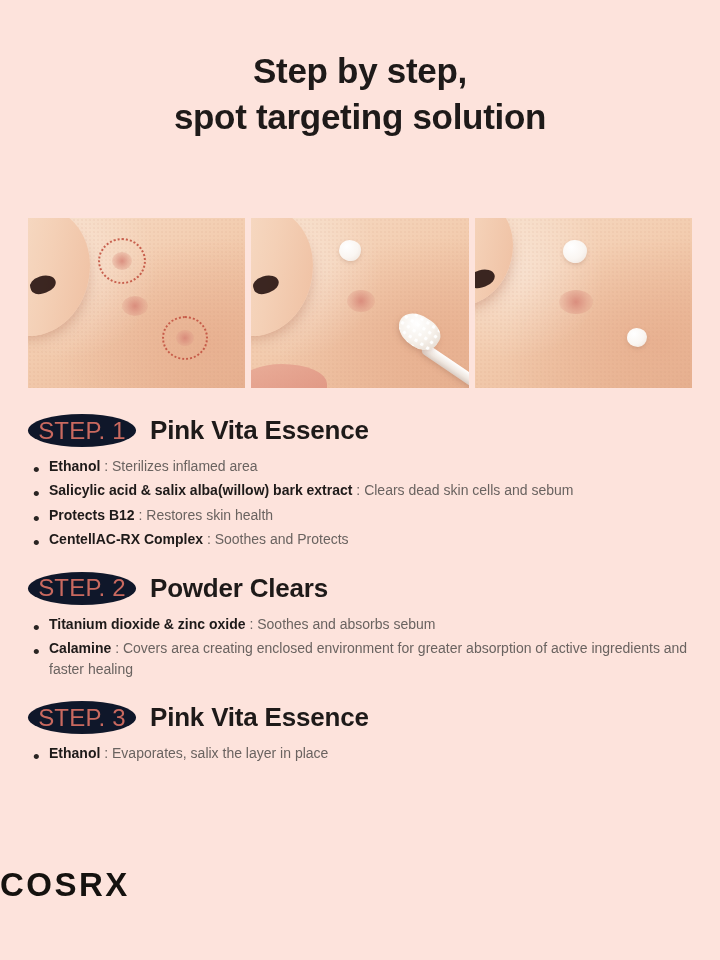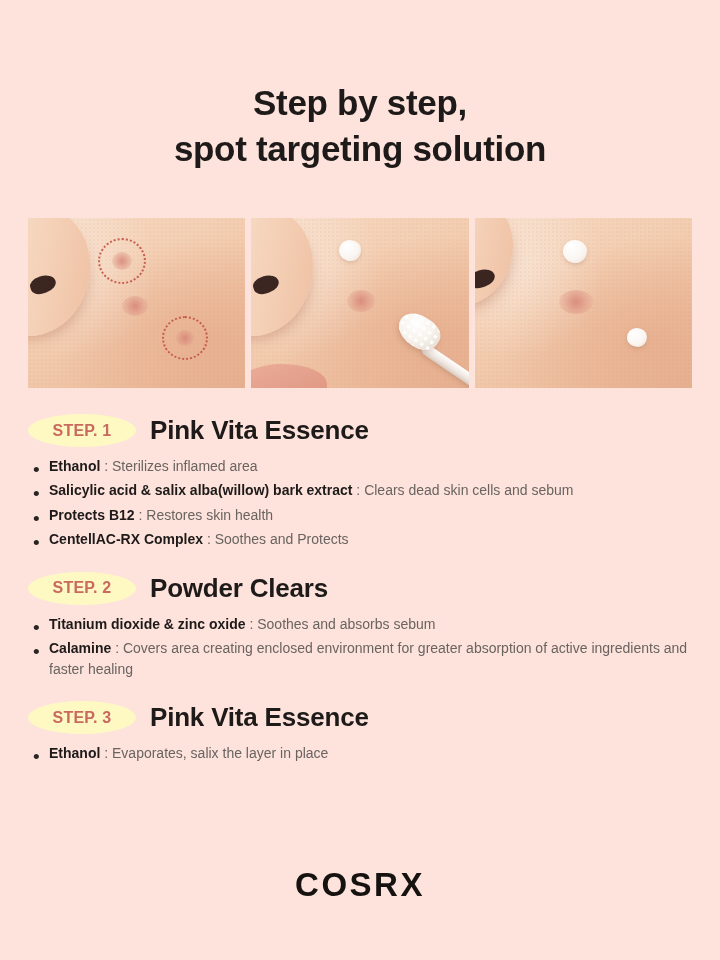--- a/index.html
+++ b/index.html
@@ -11,21 +11,21 @@
     height: 960px;
     background: #FDE3DC;
     font-family: "Liberation Sans", sans-serif;
     overflow: hidden;
     position: relative;
   }
 
   
   .headline {
     text-align: center;
-    padding-top: 80px;
+    padding-top: 48px;
     color: #1E1A19;
     font-weight: bold;
     font-size: 35px;
     line-height: 1.32;
     letter-spacing: -0.3px;
   }
   .headline .ln { display: block; }
 
   
   .photo-strip {
@@ -163,25 +163,25 @@
     gap: 14px;
     margin-bottom: 9px;
   }
   .badge {
     position: relative;
     display: inline-flex;
     align-items: center;
     justify-content: center;
     width: 108px;
     height: 33px;
-    background: #fef9c3;
+    background: #0f172a;
     border-radius: 50%;
     color: #C9695F;
-    font-weight: bold;
-    font-size: 16px;
+    font-weight: normal;
+    font-size: 24px;
     letter-spacing: 0.2px;
     flex: 0 0 auto;
   }
   .step-title {
     color: #1E1A19;
     font-weight: bold;
     font-size: 26px;
     letter-spacing: -0.2px;
   }
   ul.ing-list {
@@ -210,21 +210,21 @@
     font-weight: bold;
   }
   .ing-sep { color: #6A6360; }
 
   
   .logo {
     position: absolute;
     left: 0;
     right: 0;
     top: 866px;
-    text-align: center;
+    text-align: left;
     font-size: 33px;
     font-weight: bold;
     letter-spacing: 2.5px;
     color: #15120F;
   }
 </style>
 </head>
 <body>
 
 <div class="headline">

